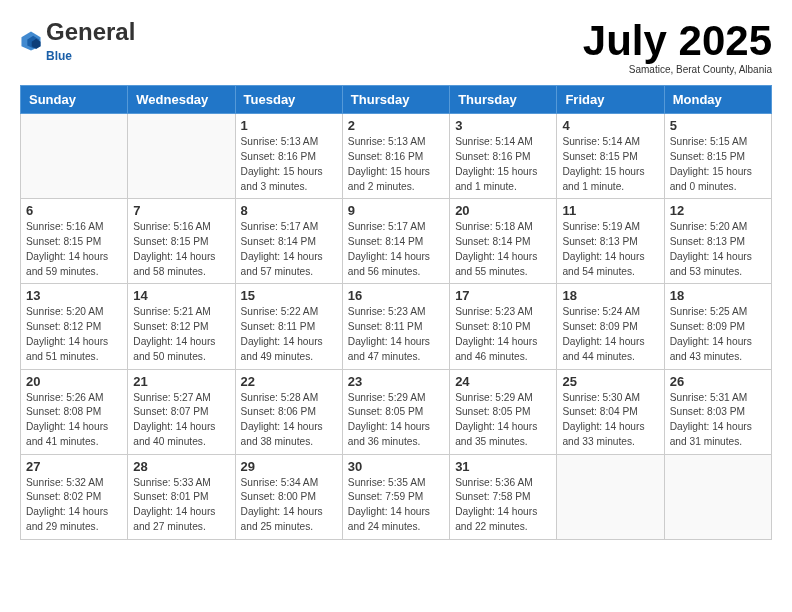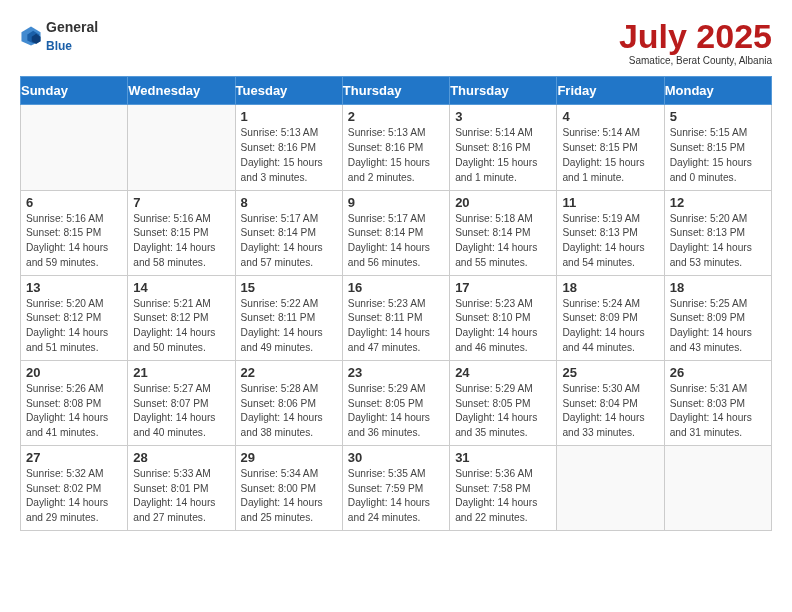--- a/index.html
+++ b/index.html
@@ -18,57 +18,57 @@
       justify-content: space-between;
       align-items: flex-start;
       margin-bottom: 10px;
     }
     .logo {
       display: flex;
       align-items: center;
       gap: 4px;
     }
     .logo-text-general {
-      font-size: 14px;
+      font-size: 24px;
       font-weight: bold;
       color: #333;
     }
     .logo-text-blue {
       font-size: 12px;
       font-weight: bold;
       color: #1a5fa8;
     }
     .logo-icon {
       width: 22px;
       height: 22px;
     }
     .title-block {
       text-align: right;
     }
     .main-title {
-      font-size: 34px;
-      font-weight: bold;
-      color: #b91c1c;
+      font-size: 42px;
+      font-weight: bold;
+      color: #000000;
       line-height: 1.1;
     }
     .sub-title {
       font-size: 10px;
       color: #333;
     }
     .calendar {
       width: 100%;
       border-collapse: collapse;
       border: 1px solid #ccc;
     }
     .calendar th {
       background-color: #2176c8;
       color: #fff;
       font-size: 13px;
       font-weight: bold;
-      padding: 6px 0;
+      padding: 6px 8px;
       text-align: left;
       border: 1px solid #5599d8;
     }
     .calendar td {
       vertical-align: top;
       border: 1px solid #ccc;
       padding: 4px 5px;
       width: 107px;
       min-height: 80px;
       font-size: 10.5px;

